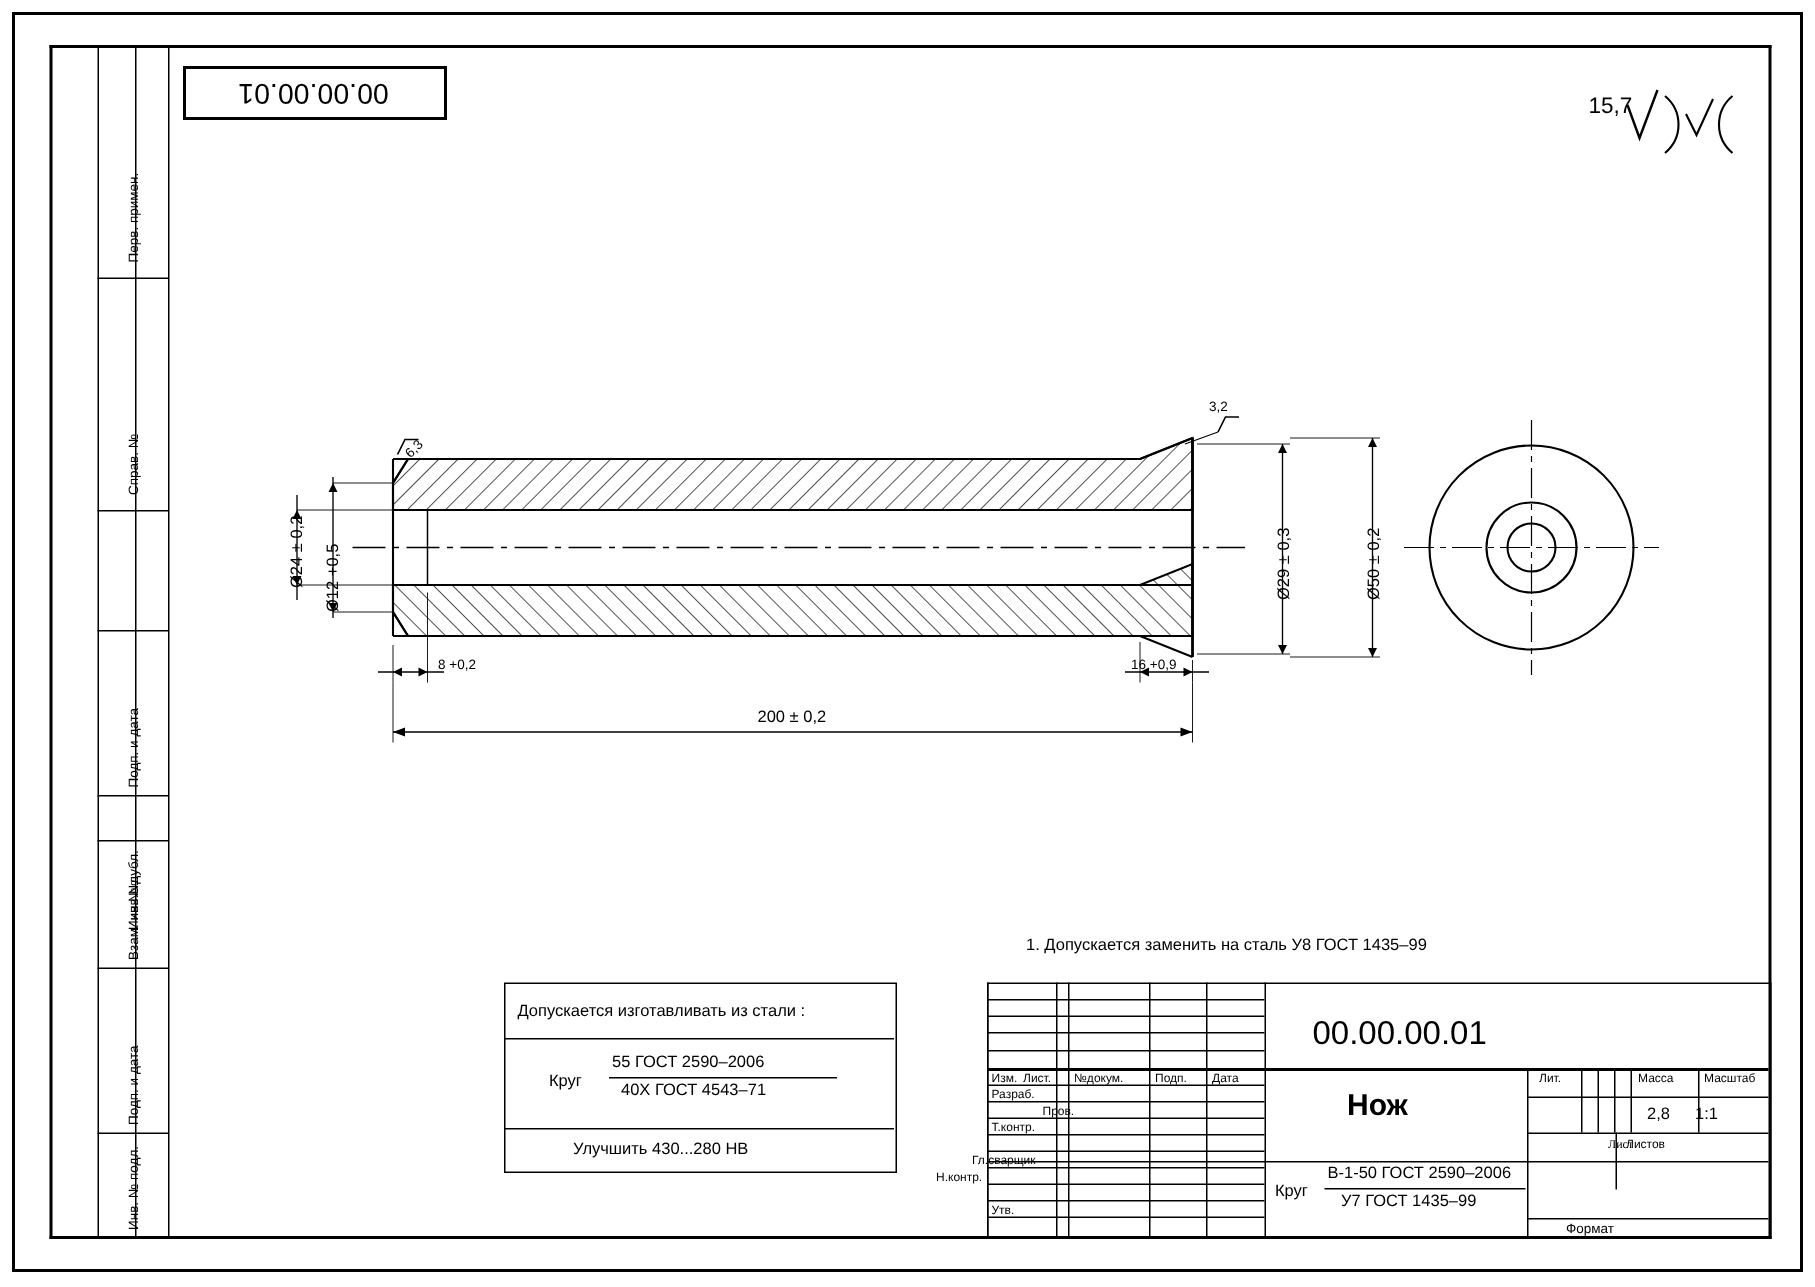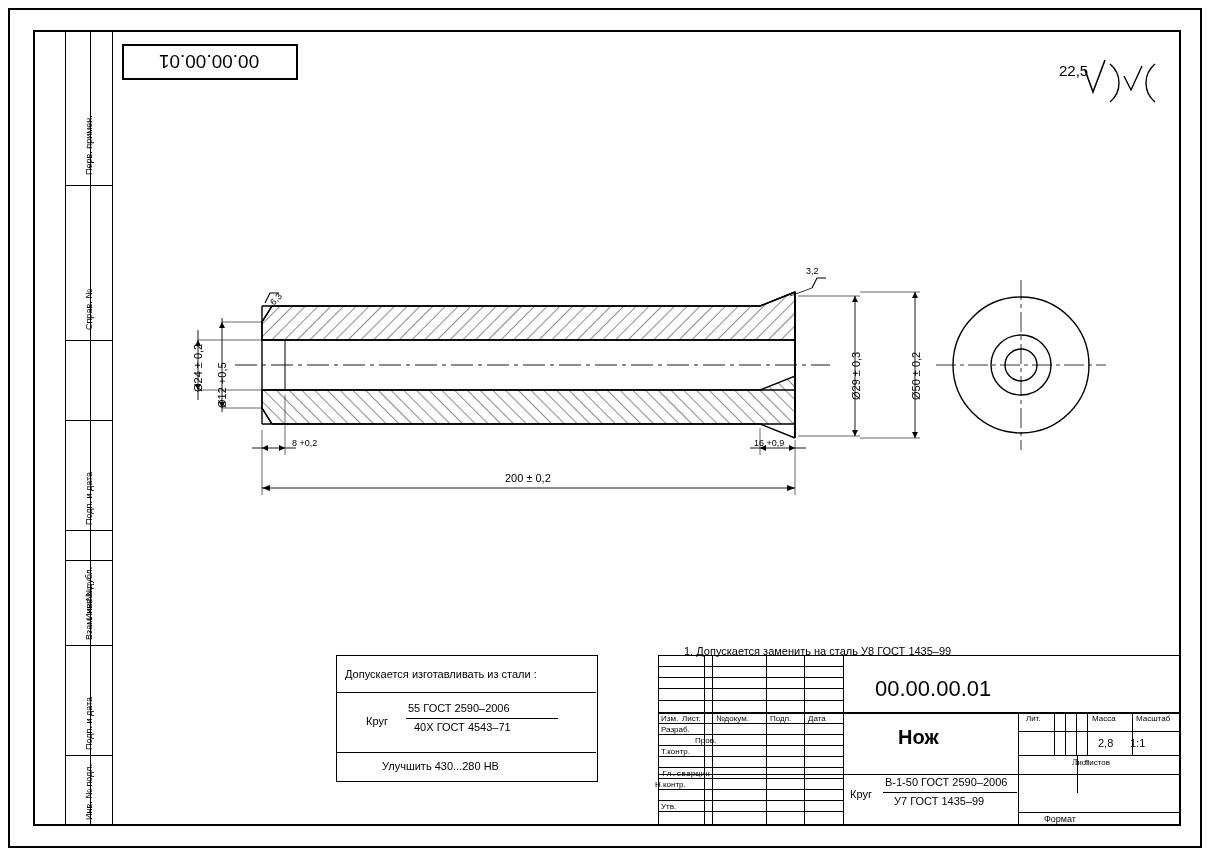--- a/index.html
+++ b/index.html
@@ -44,21 +44,21 @@
   <div class="vtxt small" style="left:84px;top:330px;transform:rotate(-90deg);">Справ. №</div>
   <div class="vtxt small" style="left:84px;top:525px;transform:rotate(-90deg);">Подп. и дата</div>
   <div class="vtxt small" style="left:84px;top:620px;transform:rotate(-90deg);">Инв.№ дубл.</div>
   <div class="vtxt small" style="left:84px;top:640px;transform:rotate(-90deg);">Взам. инв.№</div>
   <div class="vtxt small" style="left:84px;top:750px;transform:rotate(-90deg);">Подп. и дата</div>
   <div class="vtxt small" style="left:84px;top:820px;transform:rotate(-90deg);">Инв. № подл.</div>
 
   <div style="position:absolute;left:122px;top:44px;width:172px;height:32px;border:2px solid #000;"></div>
   <div class="txt" style="left:135px;top:50px;font-size:19px;transform:rotate(180deg);transform-origin:center;width:148px;text-align:center;">00.00.00.01</div>
 
-  <div class="txt" style="left:1059px;top:62px;font-size:15px;">22,5</div>
+  <div class="txt" style="left:1059px;top:62px;font-size:15px;">15,7</div>
   <svg width="120" height="60" style="left:1060px;top:62px;">
     <polyline points="25,8 33,30 45,-2" stroke="#000" stroke-width="1.6" fill="none"></polyline>
     <path d="M50,2 C62,12 62,30 50,40" stroke="#000" stroke-width="1.4" fill="none"></path>
     <path d="M95,2 C83,12 83,30 95,40" stroke="#000" stroke-width="1.4" fill="none"></path>
     <polyline points="64,14 71,28 82,4" stroke="#000" stroke-width="1.4" fill="none"></polyline>
   </svg>
 
   <svg width="1210" height="858">
     <defs>
       <pattern id="hatchA" width="9" height="9" patternUnits="userSpaceOnUse" patternTransform="rotate(45)">
@@ -158,21 +158,21 @@
   <div class="vtxt med" style="left:192px;top:392px;transform:rotate(-90deg);">Ø24 ± 0,2</div>
   <div class="vtxt med" style="left:216px;top:408px;transform:rotate(-90deg);">Ø12 +0,5</div>
   <div class="vtxt med" style="left:850px;top:400px;transform:rotate(-90deg);">Ø29 ± 0,3</div>
   <div class="vtxt med" style="left:910px;top:400px;transform:rotate(-90deg);">Ø50 ± 0,2</div>
   <div class="txt small" style="left:292px;top:438px;">8 +0,2</div>
   <div class="txt small" style="left:754px;top:438px;">16 +0,9</div>
   <div class="txt med" style="left:505px;top:472px;">200 ± 0,2</div>
   <div class="vtxt small" style="left:268px;top:300px;transform:rotate(-45deg);">6,3</div>
   <div class="txt small" style="left:806px;top:266px;">3,2</div>
 
-  <div class="txt med" style="left:684px;top:624px;margin-top:21px;">1. Допускается заменить на сталь У8 ГОСТ 1435–99</div>
+  <div class="txt med" style="left:684px;top:624px;">1. Допускается заменить на сталь У8 ГОСТ 1435–99</div>
 
   <div style="position:absolute;left:336px;top:655px;width:260px;height:125px;border:1.5px solid #000;"></div>
   <div class="ln" style="left:336px;top:692px;width:260px;height:1px;"></div>
   <div class="ln" style="left:336px;top:752px;width:260px;height:1px;"></div>
   <div class="txt med" style="left:345px;top:668px;">Допускается изготавливать из стали :</div>
   <div class="txt med" style="left:366px;top:715px;">Круг</div>
   <div class="txt med" style="left:408px;top:702px;">55 ГОСТ 2590–2006</div>
   <div class="ln" style="left:406px;top:718px;width:152px;height:1px;"></div>
   <div class="txt med" style="left:414px;top:721px;">40Х ГОСТ 4543–71</div>
   <div class="txt med" style="left:382px;top:760px;">Улучшить 430...280 HB</div>
@@ -217,22 +217,22 @@
 
   <div class="txt tiny" style="left:661px;top:714px;">Изм.</div>
   <div class="txt tiny" style="left:682px;top:714px;">Лист.</div>
   <div class="txt tiny" style="left:716px;top:714px;">№докум.</div>
   <div class="txt tiny" style="left:770px;top:714px;">Подп.</div>
   <div class="txt tiny" style="left:808px;top:714px;">Дата</div>
 
   <div class="txt tiny" style="left:661px;top:725px;">Разраб.</div>
   <div class="txt tiny" style="left:661px;top:736px;padding-left:34px;">Пров.</div>
   <div class="txt tiny" style="left:661px;top:747px;">Т.контр.</div>
-  <div class="txt tiny" style="left:662px;top:769px;font-family:Liberation Mono, monospace;">Гл.сварщик</div>
-  <div class="txt tiny" style="left:655px;top:780px;">Н.контр.</div>
+  <div class="txt tiny" style="left:648px;top:769px;">Гл.сварщик</div>
+  <div class="txt tiny" style="left:624px;top:780px;">Н.контр.</div>
   <div class="txt tiny" style="left:661px;top:802px;">Утв.</div>
 
   <div class="txt" style="left:875px;top:676px;font-size:22px;">00.00.00.01</div>
   <div class="txt" style="left:898px;top:726px;font-size:20px;font-weight:bold;">Нож</div>
 
   <div class="txt tiny" style="left:1026px;top:714px;">Лит.</div>
   <div class="txt tiny" style="left:1092px;top:714px;">Масса</div>
   <div class="txt tiny" style="left:1136px;top:714px;">Масштаб</div>
   <div class="txt med" style="left:1098px;top:737px;">2,8</div>
   <div class="txt med" style="left:1130px;top:737px;">1:1</div>

